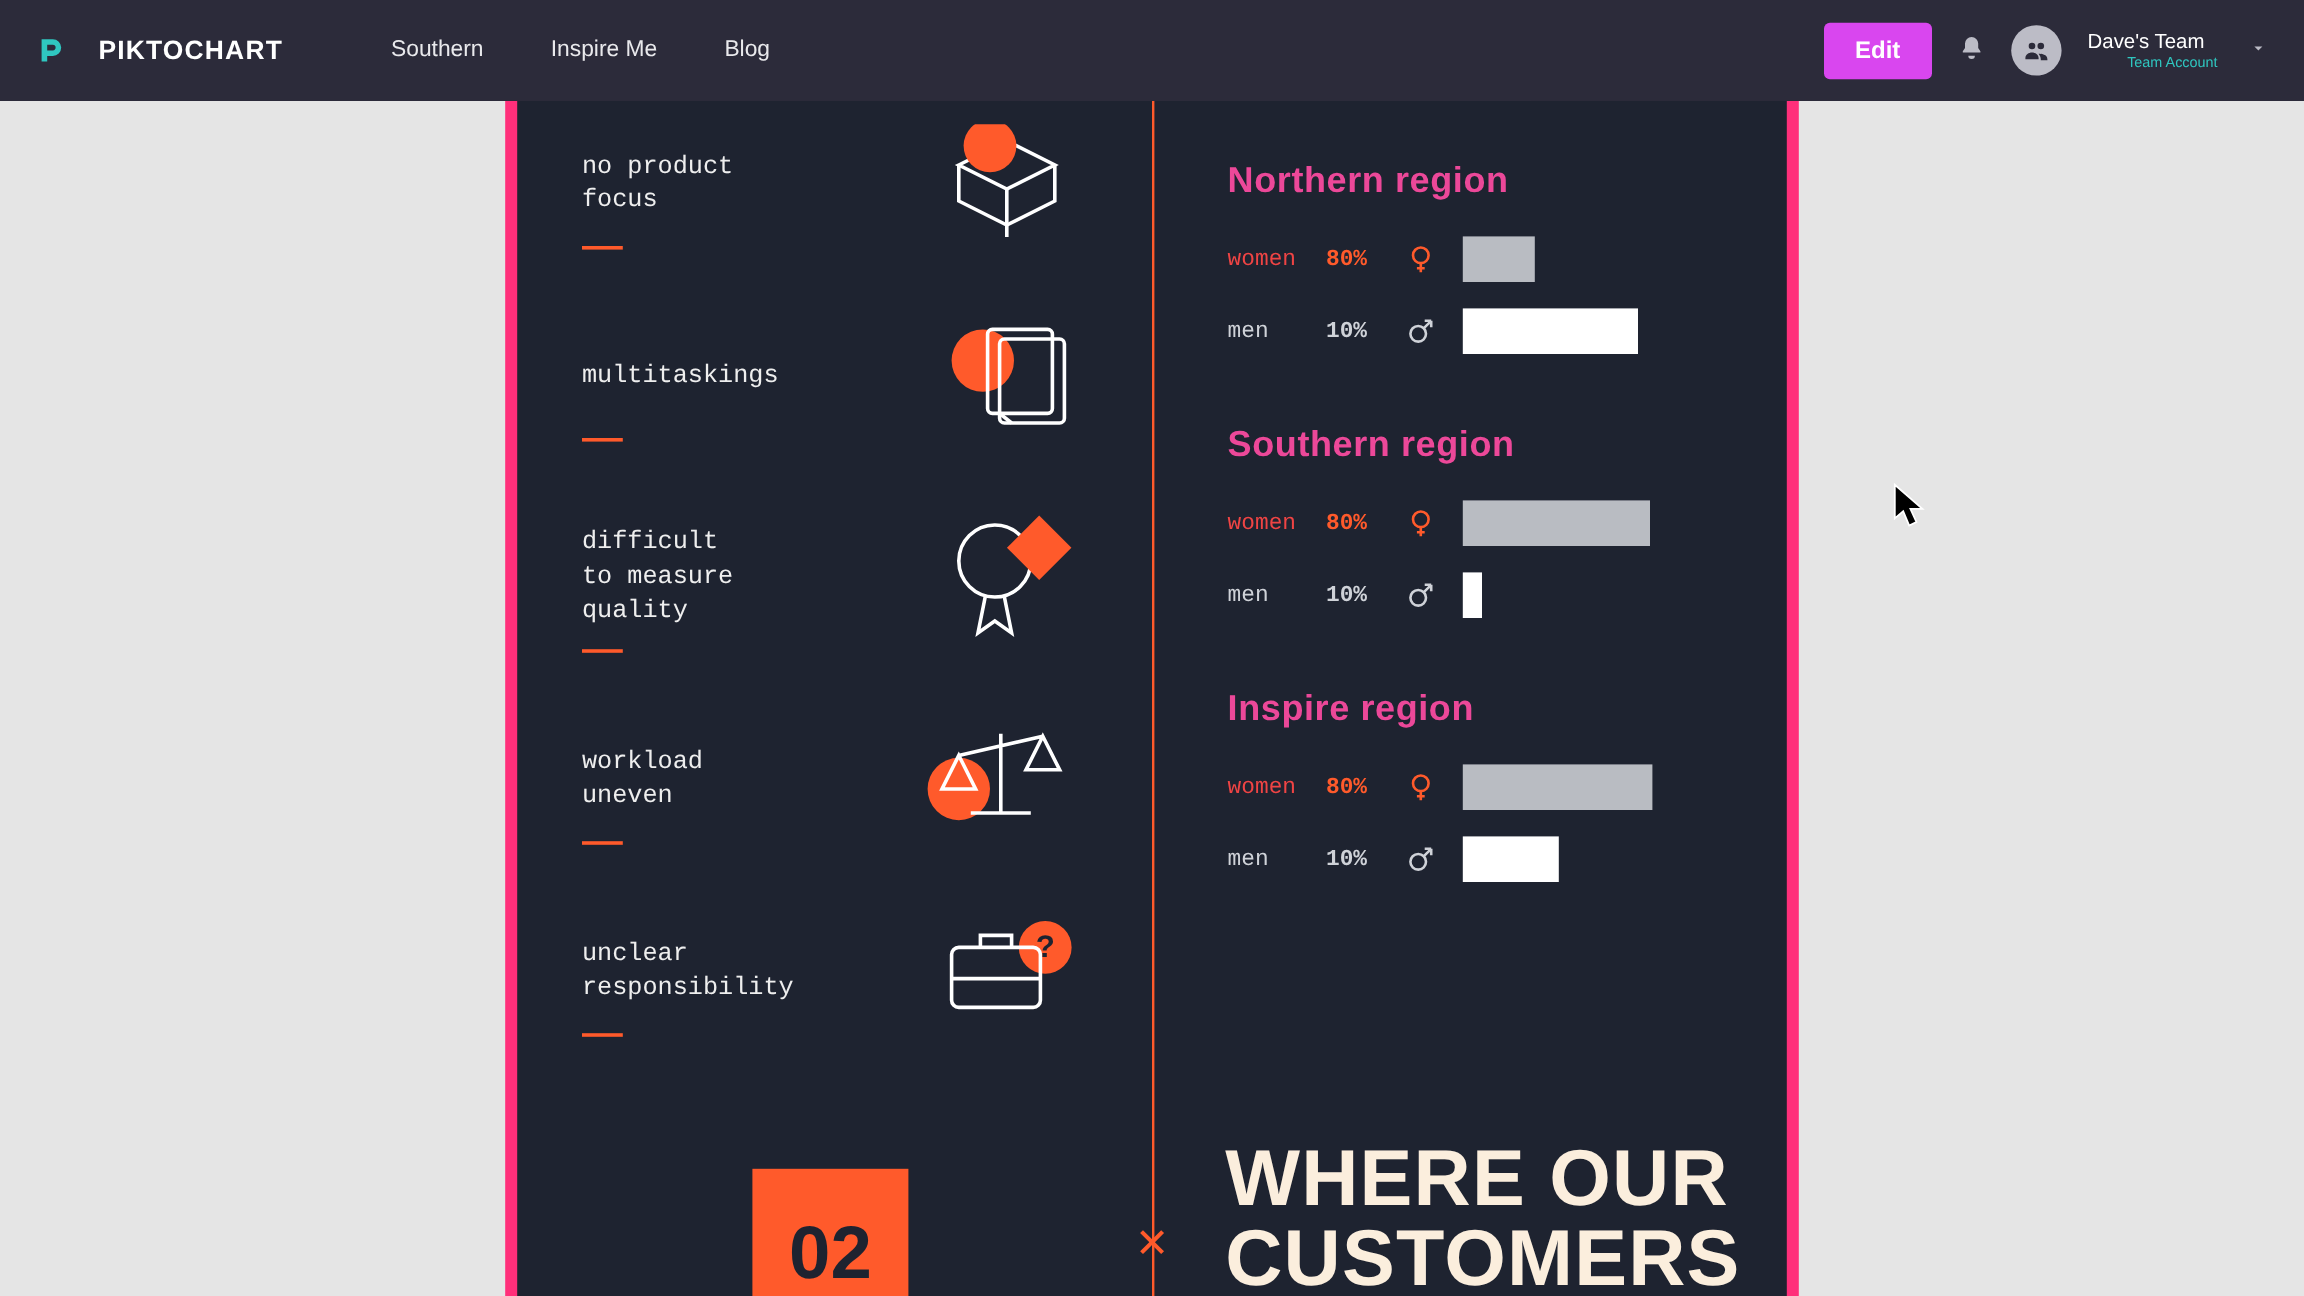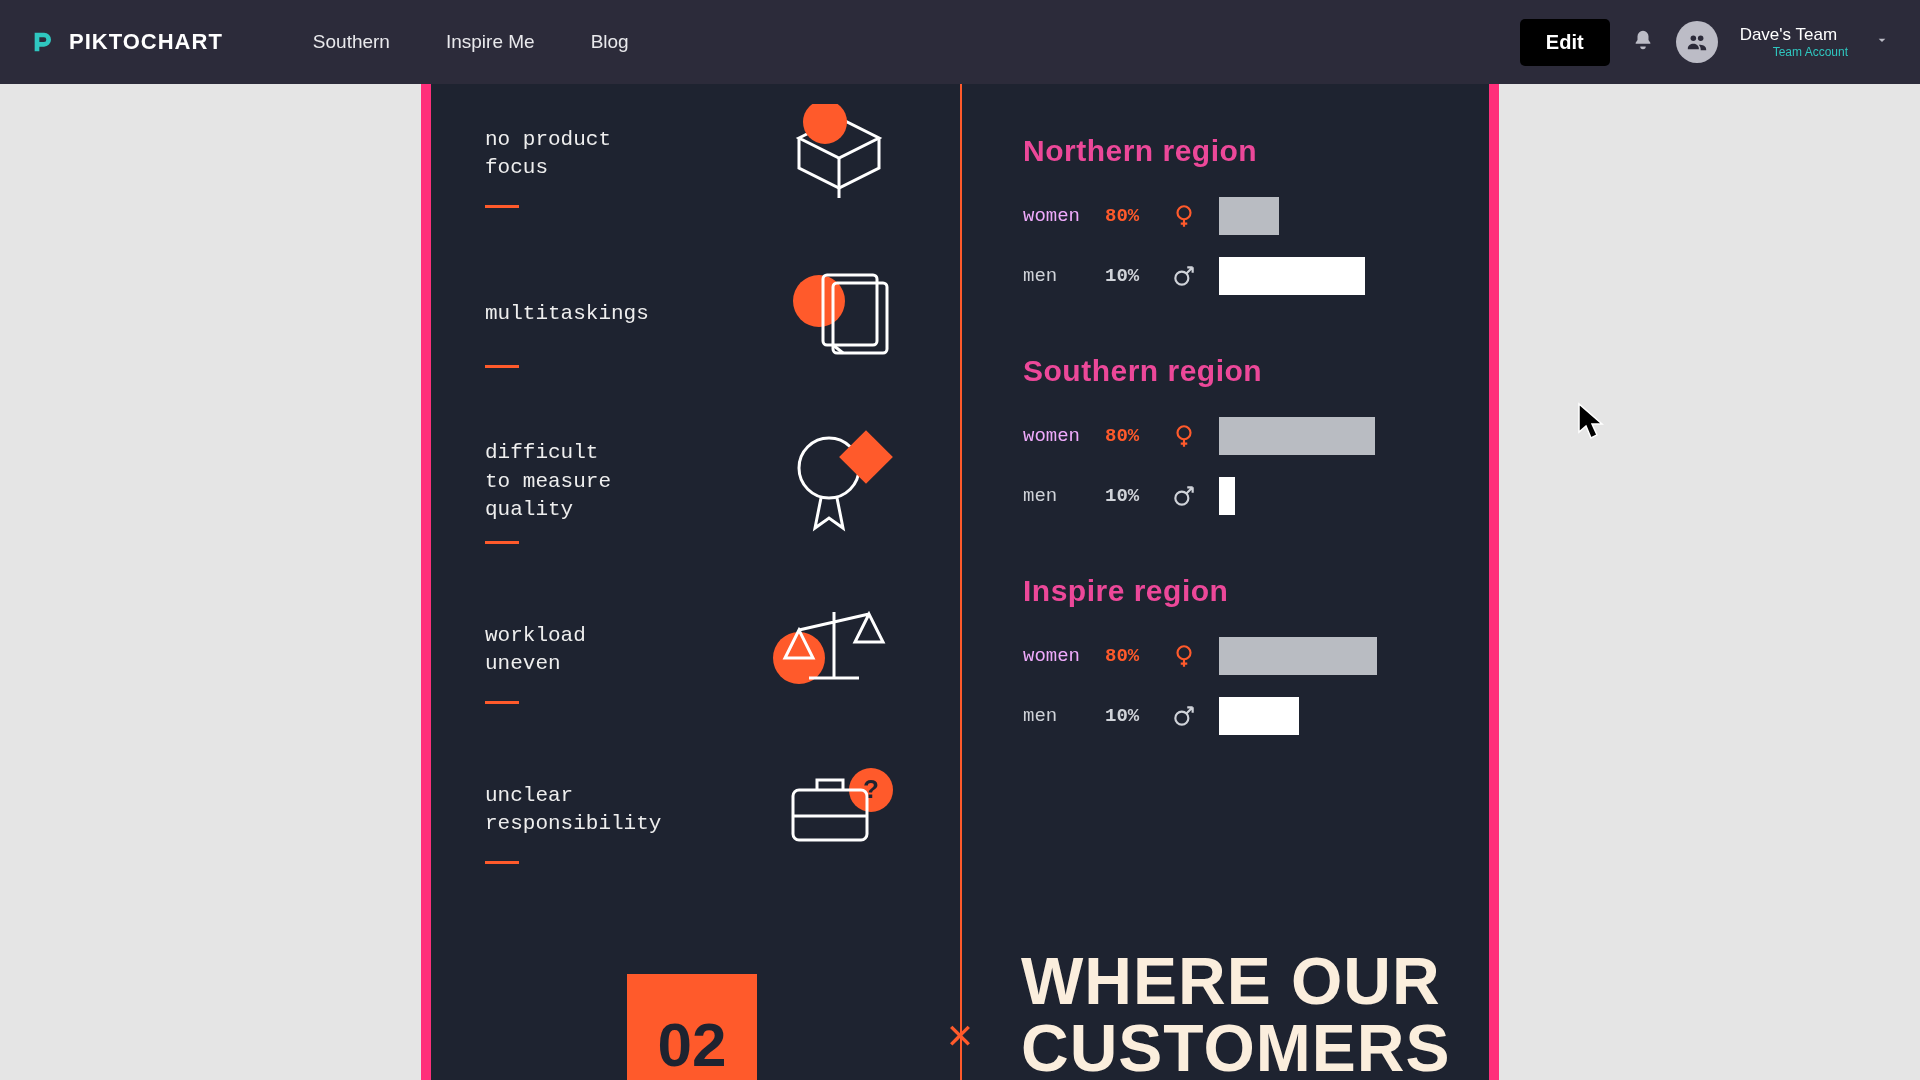--- a/index.html
+++ b/index.html
@@ -3,27 +3,27 @@
 <meta charset="utf-8">
 <style>
 * { margin: 0; padding: 0; box-sizing: border-box; }
 html, body { width: 1920px; height: 1080px; overflow: hidden; font-family: -apple-system, BlinkMacSystemFont, 'Segoe UI', Arial, sans-serif; background: #e5e5e5; }
 
 .topbar {
   position: fixed; top: 0; left: 0; right: 0; height: 84px;
   background: #2c2b3a; display: flex; align-items: center;
   padding: 0 30px; z-index: 100;
 }
-.logo { display: flex; align-items: center; gap: 11px; color: #fff; font-weight: 800; letter-spacing: 1px; font-size: 22px; }
+.logo { display: flex; align-items: center; gap: 24px; color: #fff; font-weight: 800; letter-spacing: 1px; font-size: 22px; }
 .logo-mark { width: 28px; height: 28px; }
 .nav { display: flex; gap: 56px; margin-left: 90px; }
 .nav a { color: #e9e9ec; text-decoration: none; font-size: 19px; font-weight: 500; }
 .topbar-right { margin-left: auto; display: flex; align-items: center; gap: 22px; }
 .edit-btn {
-  background: #000000; color: #fff; border: none; border-radius: 5px;
+  background: #d946ef; color: #fff; border: none; border-radius: 5px;
   padding: 12px 26px; font-size: 20px; font-weight: 600; cursor: pointer;
 }
 .bell { color: #bcbcc6; cursor: pointer; }
 .avatar-circle {
   width: 42px; height: 42px; border-radius: 50%; background: #bcbcc6;
   display: flex; align-items: center; justify-content: center; color: #2c2b3a;
 }
 .team-info { display: flex; flex-direction: column; line-height: 1.25; color: #fff; }
 .team-name { font-size: 17px; font-weight: 500; }
 .team-sub { font-size: 12px; color: #2fc7c0; margin-left: 33px; }
@@ -52,21 +52,21 @@
   line-height: 1.35; width: 220px;
 }
 .issue-underline { position: absolute; left: 0; bottom: 26px; width: 34px; height: 3px; background: #ff5a2b; }
 .issue-icon { position: absolute; right: 16px; top: 50%; transform: translateY(-50%); }
 
 .right-col { position: absolute; left: 592px; top: 50px; width: 430px; }
 .region { margin-bottom: 56px; }
 .region-title { color: #ec4899; font-size: 30px; font-weight: 800; letter-spacing: 0.5px; margin-bottom: 26px; }
 .stat-row { display: flex; align-items: center; gap: 22px; height: 44px; margin-bottom: 16px; }
 .stat-label { font-family: 'Menlo','Courier New',monospace; font-size: 19px; width: 60px; }
-.stat-label.women { color: #f0abfc; }
+.stat-label.women { color: #ef4444; }
 .stat-label.men { color: #cfd2d8; }
 .stat-pct { font-family: 'Menlo','Courier New',monospace; font-size: 19px; font-weight: 700; width: 44px; }
 .stat-pct.women { color: #ff5a2b; }
 .stat-pct.men { color: #cfd2d8; }
 .gender-icon { width: 26px; height: 26px; flex: 0 0 26px; }
 .bar-track { position: relative; width: 160px; height: 38px; }
 .bar-fill { position: absolute; left: 0; top: 0; bottom: 0; }
 .bar-fill.women { background: #b9bcc2; }
 .bar-fill.men { background: #fff; }
 

